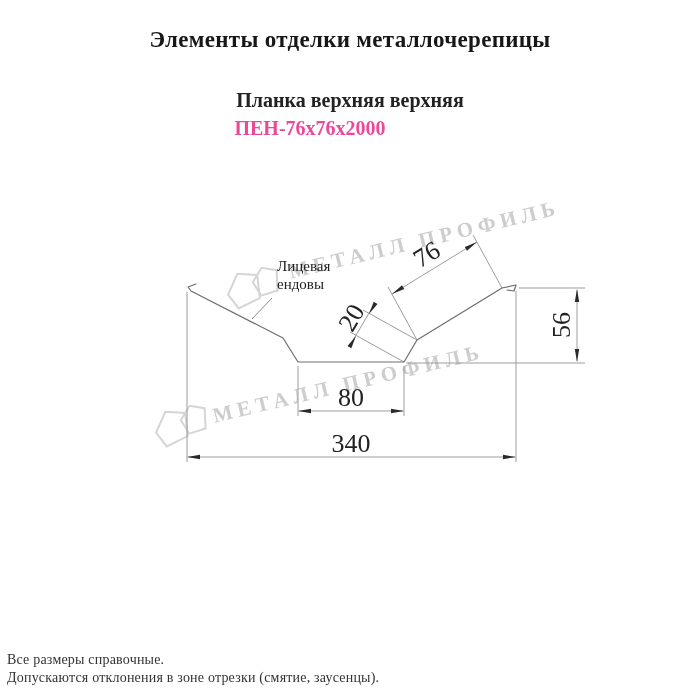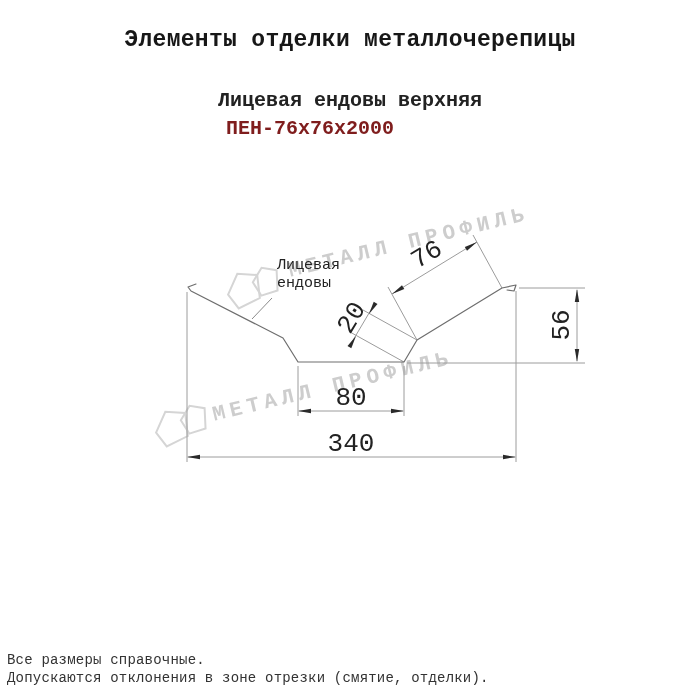--- a/index.html
+++ b/index.html
@@ -1,30 +1,30 @@
 <!DOCTYPE html>
 <html><head>
 <meta charset="utf-8">
 <style>
   html,body{margin:0;padding:0;background:#ffffff;}
   .page{
     position:relative;width:700px;height:700px;background:#ffffff;overflow:hidden;
-    font-family:Liberation Mono, monospace;color:#1d1d1d;
+    font-family:Liberation Serif, serif;color:#1d1d1d;
   }
   .title{
     position:absolute;left:0;top:27px;width:700px;text-align:center;
     font-size:23px;font-weight:bold;letter-spacing:.3px;color:#171717;
   }
   .subtitle{
     position:absolute;left:0;top:89px;width:700px;text-align:center;
     font-size:20px;font-weight:bold;color:#222;
   }
   .model{
     position:absolute;left:0;top:117px;width:620px;text-align:center;
-    font-size:20px;font-weight:bold;color:#7f1d1d;
+    font-size:20px;font-weight:bold;color:#ec4899;
   }
   .wm-text{
     position:absolute;font-weight:bold;font-size:21px;letter-spacing:5px;
     color:#cdcdcd;white-space:nowrap;transform:rotate(-13.5deg);
     transform-origin:0 50%;line-height:26px;
   }
   .wm-logo{position:absolute;transform:rotate(-14deg);}
   .drawing-svg{position:absolute;left:0;top:0;}
   .dim{
     position:absolute;font-size:26px;color:#222;text-align:center;
@@ -43,21 +43,21 @@
     position:absolute;left:7px;top:651px;font-size:14px;line-height:18px;
     color:#333;letter-spacing:.2px;
   }
 </style>
 </head>
 <body>
 
 <div class="page">
 
   <div class="title">Элементы отделки металлочерепицы</div>
-  <div class="subtitle">Лицевая ендовы верхняя</div>
+  <div class="subtitle">Планка верхняя верхняя</div>
   <div class="model">ПЕН-76х76х2000</div>
 
   <svg class="wm-logo" style="left:225px;top:266px;" width="60" height="50" viewBox="0 0 60 50">
     <polygon points="3,22 17,4 36,10 33,33 10,38" fill="none" stroke="#d5d5d5" stroke-width="2"></polygon>
     <polygon points="30,16 42,4 56,10 52,30 35,31" fill="none" stroke="#d5d5d5" stroke-width="2"></polygon>
   </svg>
   <div class="wm-text" style="left:289px;top:259px;">МЕТАЛЛ ПРОФИЛЬ</div>
 
   <svg class="wm-logo" style="left:153px;top:404px;" width="60" height="50" viewBox="0 0 60 50">
     <polygon points="3,22 17,4 36,10 33,33 10,38" fill="none" stroke="#d5d5d5" stroke-width="2"></polygon>
@@ -112,16 +112,16 @@
   <div class="dim dim-76">76</div>
   <div class="dim dim-20">20</div>
 
   <div class="face-label">
     <div>Лицевая</div>
     <div>ендовы</div>
   </div>
 
   <div class="footer">
     <div>Все размеры справочные.</div>
-    <div>Допускаются отклонения в зоне отрезки (смятие, отделки).</div>
+    <div>Допускаются отклонения в зоне отрезки (смятие, заусенцы).</div>
   </div>
 
 </div>
 
 </body></html>

